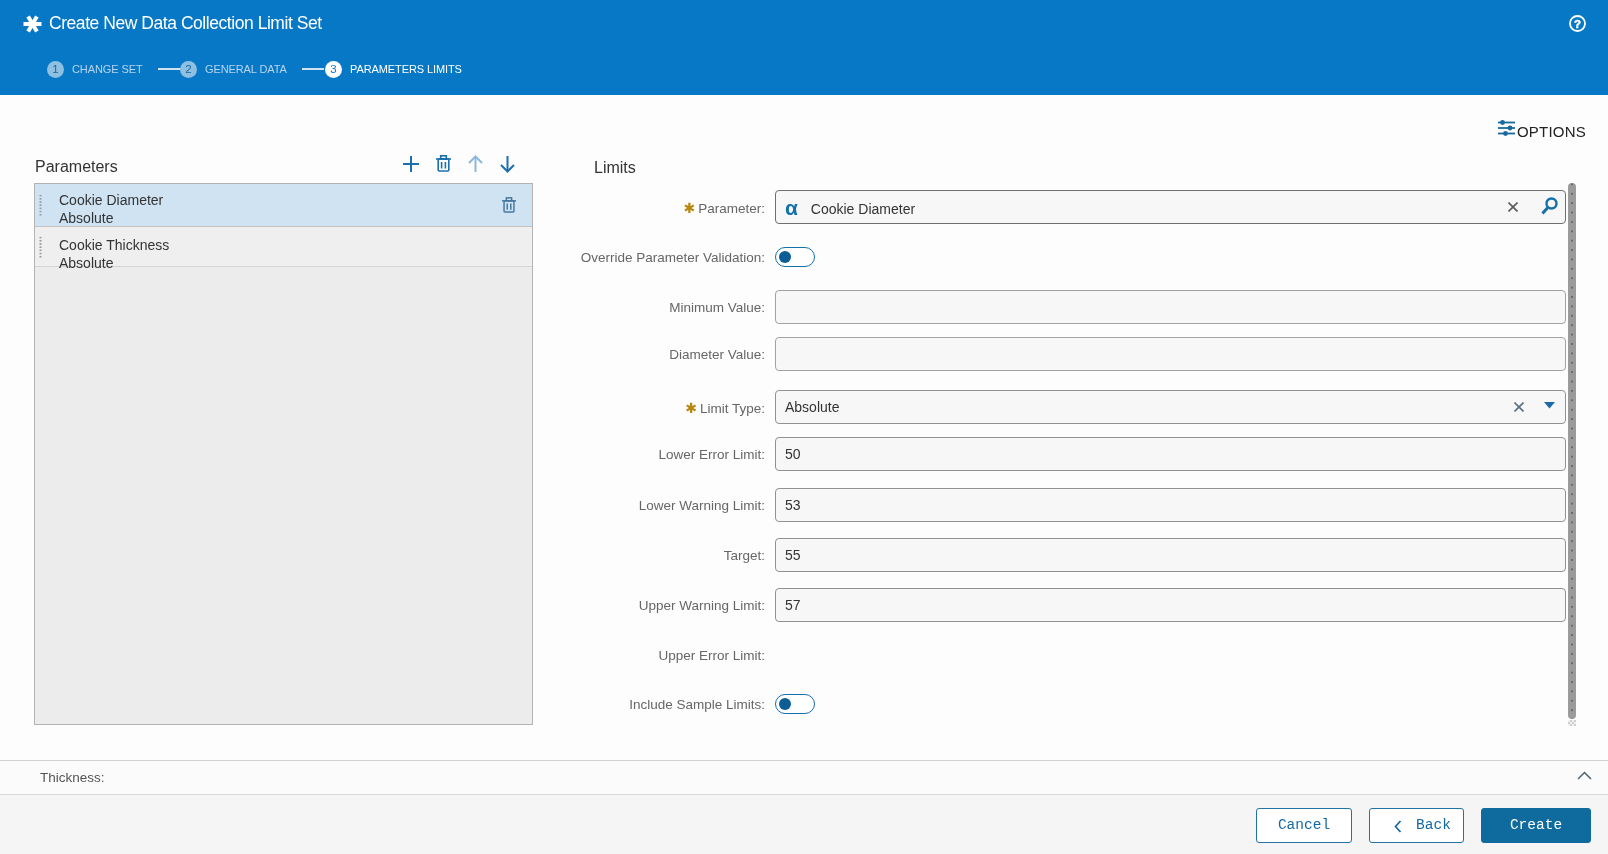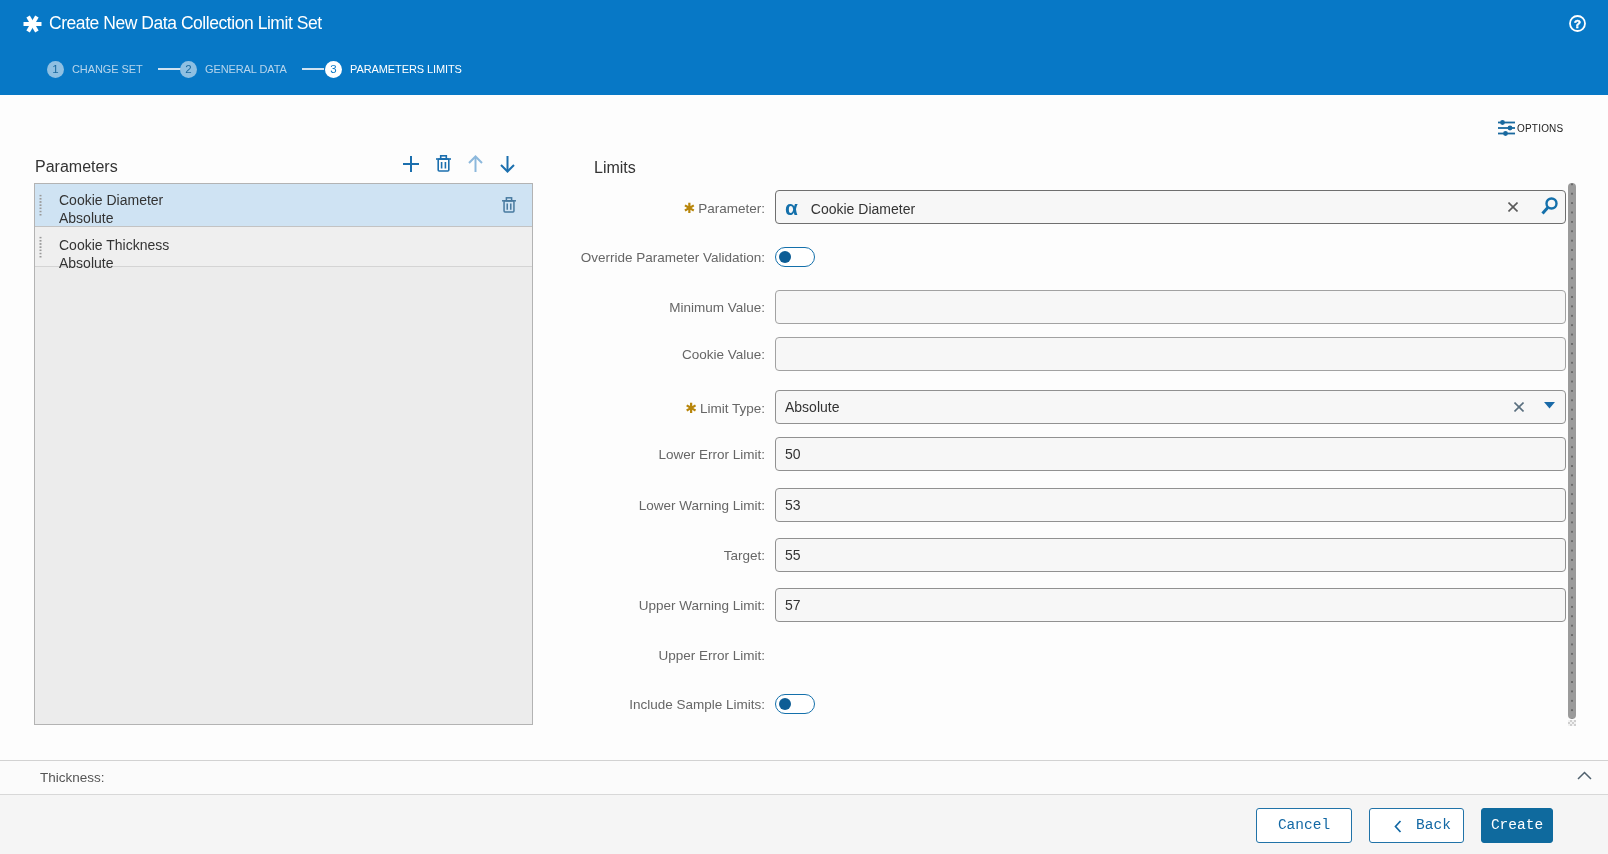--- a/index.html
+++ b/index.html
@@ -10,21 +10,21 @@
 
 #header { position:absolute; left:0; top:0; width:1608px; height:95px; background:#0778c6; }
 #title { position:absolute; left:49px; top:13px; color:#fff; font-size:17.5px; letter-spacing:-0.45px; }
 .stepnum { position:absolute; top:61px; width:17px; height:17px; border-radius:50%; font-size:11.5px; text-align:center; line-height:17px; }
 .step-in { background:#8fc0e2; color:#19699f; }
 .step-act { background:#ffffff; color:#0778c6; }
 .steplab { position:absolute; top:63px; font-size:11px; letter-spacing:-0.1px; }
 .lab-in { color:#b7d5ec; }
 .lab-act { color:#ffffff; }
 .stepline { position:absolute; top:68px; height:2px; background:#cfe2f1; }
-#optionstext { position:absolute; left:1517px; top:123px; font-size:10px; color:#222; letter-spacing:0.2px;text-align:right; }
+#optionstext { position:absolute; left:1517px; top:123px; font-size:15px; color:#222; letter-spacing:0.2px;text-align:right; }
 
 
 #paramstitle { position:absolute; left:35px; top:158px; font-size:16px; color:#333; }
 #listbox { position:absolute; left:34px; top:183px; width:499px; height:542px; background:#ececec; border:1px solid #b3b3b3; }
 .lrow { position:relative; width:100%; }
 #row1 { height:43px; background:#cfe3f3; border-bottom:1px solid #c3c3c3; }
 #row2 { height:40px; background:#efefef; border-bottom:1px solid #d4d4d4; }
 .rowname { position:absolute; left:24px; top:8px; font-size:14px; color:#333; }
 .rowtype { position:absolute; left:24px; top:26px; font-size:14px; color:#333; }
 .draghandle { position:absolute; left:4px; top:50%; margin-top:-11px; width:3px; height:22px;
@@ -165,21 +165,21 @@
   </svg>
 
   <div class="flabel" style="left:465px; top:250px;">Override Parameter Validation:</div>
   <div class="toggle" style="top:247px;">
       <div class="knob"></div>
     </div>
 
   <div class="flabel" style="left:465px; top:300px;">Minimum Value:</div>
   <div class="finput" style="top:290px; border-color:#a2a2a2;"></div>
 
-  <div class="flabel" style="left:465px; top:347px;">Cookie Value:</div>
+  <div class="flabel" style="left:465px; top:347px;">Diameter Value:</div>
   <div class="finput" style="top:337px; border-color:#a2a2a2;"></div>
 
   <div class="flabel" style="left:465px; top:400px;"><span class="req">✱</span>Limit Type:</div>
   <div class="finput" style="top:390px;">Absolute</div>
   <svg class="abs" style="left:1514px; top:402px;" width="10" height="10" viewBox="0 0 10 10">
     <g stroke="#5a6f7f" stroke-width="1.6">
         <line x1="0.5" y1="0.5" x2="9.5" y2="9.5"></line>
         <line x1="9.5" y1="0.5" x2="0.5" y2="9.5"></line>
       </g>
   </svg>
@@ -214,15 +214,15 @@
     <div id="commentslabel">Thickness:</div>
     <svg class="abs" style="left:1577px; top:10px;" width="15" height="9" viewBox="0 0 15 9">
       <polyline points="1,8 7.5,1.5 14,8" fill="none" stroke="#50616e" stroke-width="1.5"></polyline>
     </svg>
   </div>
   <div id="footer">
     <div class="btn btn-sec" style="left:1256px; width:96px;">Cancel</div>
     <div class="btn btn-sec" style="left:1369px; width:95px;padding-left:20px;"><svg style="position:absolute; left:24px; top:11px;" width="8" height="13" viewBox="0 0 8 13">
           <polyline points="6.5,1 1.5,6.5 6.5,12" fill="none" stroke="#1368a4" stroke-width="1.7"></polyline>
         </svg><span style="margin-left:14px;">Back</span></div>
-    <div class="btn btn-pri" style="left:1481px; width:72px;">Create</div>
+    <div class="btn btn-pri" style="left:1481px; width:110px;">Create</div>
   </div>
 </div>
 
 </body></html>

